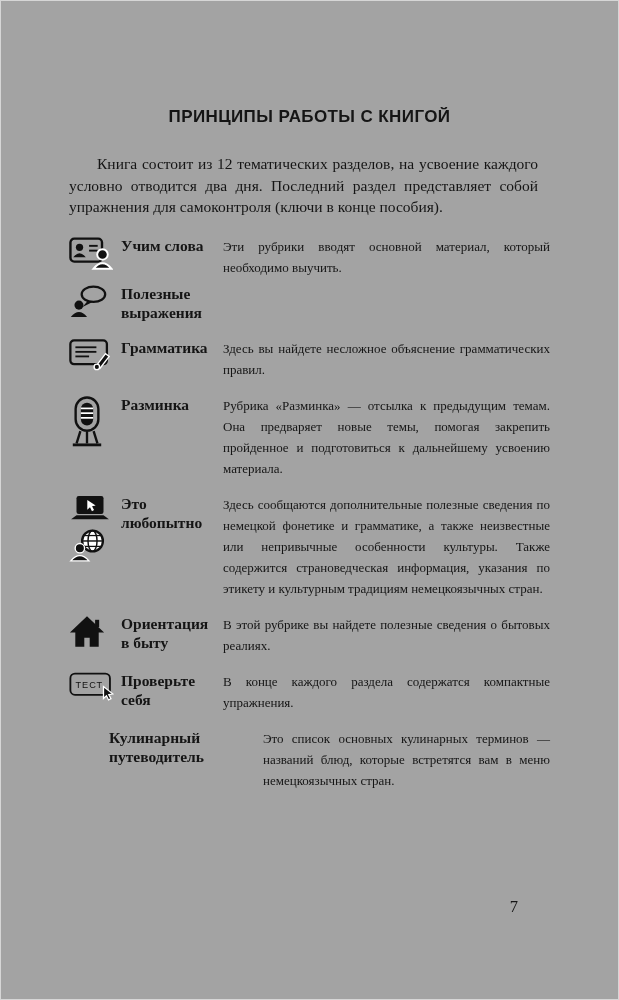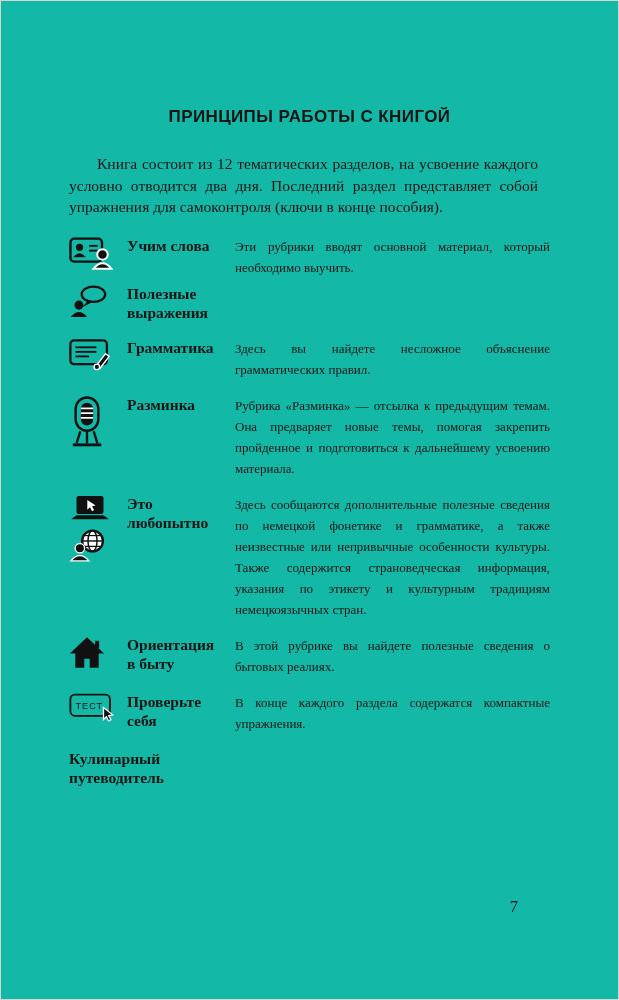--- a/index.html
+++ b/index.html
@@ -1,21 +1,21 @@
 <!DOCTYPE html>
 <html><head>
 <meta charset="utf-8">
 <style>
   html, body { margin: 0; padding: 0; background: #e9e9e9; }
   .page {
     position: relative;
     width: 619px;
     height: 1000px;
     margin: 0 auto;
-    background: #14b8a6;
+    background: #a3a3a3;
     border: 1px solid #d6d6d6;
     box-sizing: border-box;
     font-family: "Liberation Serif", serif;
     color: #151515;
     overflow: hidden;
   }
   .content { padding: 0 68px; }
   .title {
     margin: 0;
     padding-top: 106px;
@@ -31,24 +31,23 @@
     line-height: 21.5px;
     text-align: justify;
     text-indent: 28px;
   }
   .rubrics { margin-top: 18px; }
   .row {
     display: grid;
     grid-template-columns: 52px 102px 1fr;
     align-items: start;
     margin-bottom: 15px;
-    gap: 6px;
   }
   .row.tight { margin-bottom: 6px; }
-  .row.span-label { grid-template-columns: 154px 1fr; }
+  .row.span-label { grid-template-columns: 154px 1fr; margin-left: 40px; }
   .icon-cell { padding-top: 1px; text-align: right; }
   .icon-stack { display: flex; flex-direction: column; gap: 7px; align-items: flex-start; }
   .label {
     font-weight: bold;
     font-size: 15.5px;
     line-height: 19.5px;
     padding-right: 8px;
   }
   .desc {
     font-size: 13px;
@@ -176,19 +175,20 @@
             <text x="22" y="17.5" text-anchor="middle" font-size="10" letter-spacing="1" font-family="Liberation Sans, sans-serif" fill="#111">ТЕСТ</text>
             <path d="M37.5 15.5 v13 l3.2 -3 l2.3 4.6 l2.6 -1.4 l-2.4 -4.4 l4.3 -0.9 Z" fill="#111" stroke="#fff" stroke-width="1.4"></path>
           </svg>
         </div>
         <div class="label">Проверьте себя</div>
         <div class="desc">В конце каждого раздела содержатся компактные упражнения.</div>
       </div>
 
       <div class="row span-label">
         <div class="label">Кулинарный путеводитель</div>
+        <div class="desc">Это список основных кулинарных терминов — названий блюд, которые встретятся вам в меню немецкоязычных стран.</div>
       </div>
 
     </div>
   </div>
 
   <div class="page-number">7</div>
 </div>
 
 </body></html>

